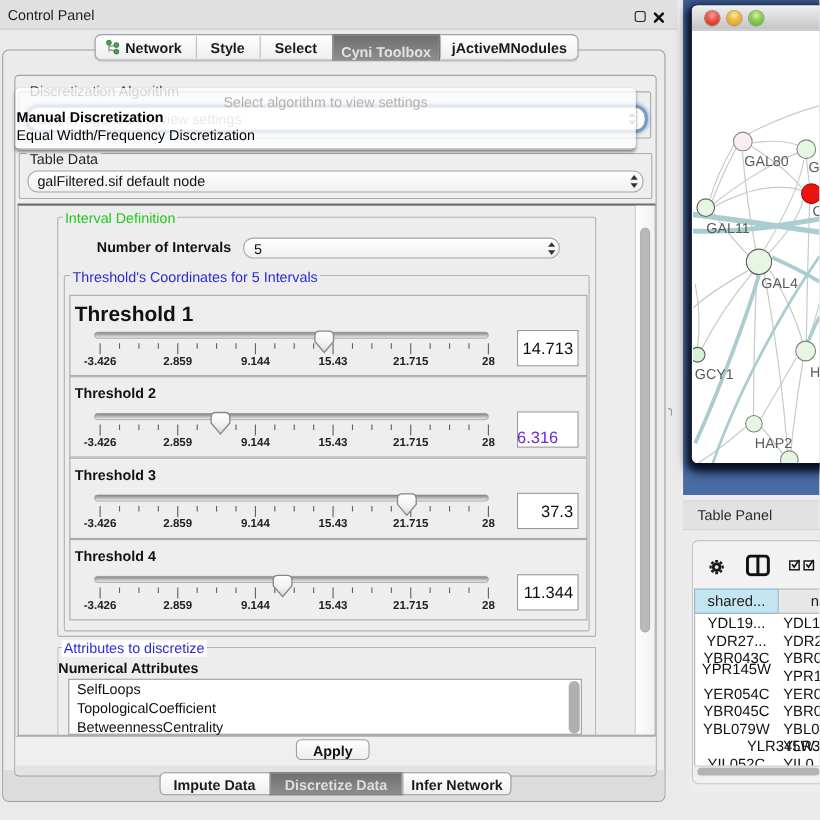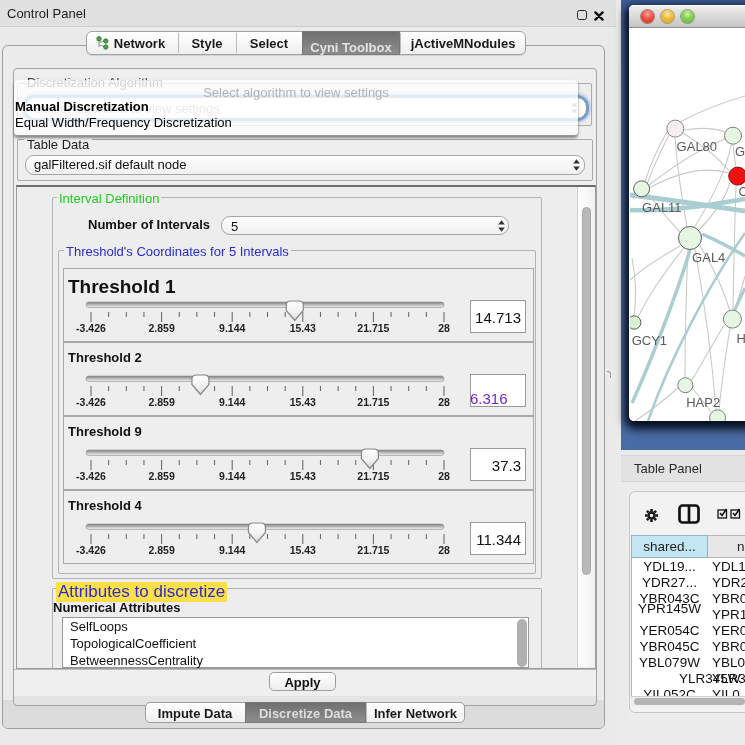--- a/index.html
+++ b/index.html
@@ -113,21 +113,21 @@
     <text x="239.8" y="63.5" font-size="10.5" font-weight="bold" fill="#222" text-anchor="middle">15.43</text>
     <text x="310.4" y="63.5" font-size="10.5" font-weight="bold" fill="#222" text-anchor="middle">21.715</text>
     <text x="381.0" y="63.5" font-size="10.5" font-weight="bold" fill="#222" text-anchor="middle">28</text>
     <g transform="translate(127.93,32)">
       <path d="M1,5.5 Q1,1 5.5,1 L13.5,1 Q18,1 18,5.5 L18,10.5 L9.5,20.5 L1,10.5 Z" fill="url(#th342)" stroke="#878787" stroke-width="1.2"></path>
     </g>
   </svg>
 <div class="abs" style="left:470px;top:374px;width:56px;height:33px;background:#fff;border:1px solid #9a9a9a;"></div>
 <div class="t" style="left:470px;top:390px;width:51px;text-align:left;font-size:15px;color:#6d28d9;">6.316</div>
 <div class="abs" style="left:63px;top:416px;width:471px;height:74px;background:#eeeeee;border:1px solid #a8a8a8;"></div>
-<div class="t" style="left:68px;top:424px;font-size:13px;font-weight:bold;color:#111;">Threshold 9</div>
+<div class="t" style="left:68px;top:424px;font-size:13px;font-weight:bold;color:#111;">Threshold 3</div>
 <svg class="abs" style="position:absolute;left:63px;top:416px;" width="471" height="74" viewBox="0 0 471 74">
     <defs>
       <linearGradient id="trk416" x1="0" y1="0" x2="0" y2="1">
         <stop offset="0" stop-color="#7f7f7f"></stop>
         <stop offset="0.45" stop-color="#b5b5b5"></stop>
         <stop offset="0.8" stop-color="#dcdcdc"></stop>
         <stop offset="1" stop-color="#efefef"></stop>
       </linearGradient>
       <linearGradient id="th416" x1="0" y1="0" x2="0" y2="1">
         <stop offset="0" stop-color="#ffffff"></stop>
@@ -174,21 +174,21 @@
     <text x="310.4" y="63.5" font-size="10.5" font-weight="bold" fill="#222" text-anchor="middle">21.715</text>
     <text x="381.0" y="63.5" font-size="10.5" font-weight="bold" fill="#222" text-anchor="middle">28</text>
     <g transform="translate(184.41,32)">
       <path d="M1,5.5 Q1,1 5.5,1 L13.5,1 Q18,1 18,5.5 L18,10.5 L9.5,20.5 L1,10.5 Z" fill="url(#th490)" stroke="#878787" stroke-width="1.2"></path>
     </g>
   </svg>
 <div class="abs" style="left:470px;top:522px;width:56px;height:33px;background:#fff;border:1px solid #9a9a9a;"></div>
 <div class="t" style="left:470px;top:531px;width:51px;text-align:right;font-size:15px;color:#111;">11.344</div>
 
 <div class="abs" style="left:52px;top:588px;width:490px;height:81px;border:1px solid #b2b2b2;border-bottom:none;border-radius:2px 2px 0 0;"></div>
-<div class="t" style="left:56px;top:582px;font-size:17px;color:#2b2bd4;background:#fde047;padding:0 2px;">Attributes to discretize</div>
+<div class="t" style="left:56px;top:582px;font-size:13px;color:#2b2bd4;background:#ffffff;padding:0 2px;">Attributes to discretize</div>
 <div class="t" style="left:53px;top:600px;font-size:13px;font-weight:bold;color:#111;">Numerical Attributes</div>
 <div class="abs" style="left:62px;top:617px;width:467px;height:51px;background:#ffffff;border:1px solid #999;"></div>
 <div class="t" style="left:70px;top:619px;font-size:13px;color:#111;">SelfLoops</div>
 <div class="t" style="left:70px;top:636px;font-size:13px;color:#111;">TopologicalCoefficient</div>
 <div class="t" style="left:70px;top:653px;font-size:13px;color:#111;">BetweennessCentrality</div>
 <div class="abs" style="left:517px;top:618.5px;width:10px;height:48px;background:#b0b0b0;border-radius:5px;"></div>
 <div class="abs" style="left:14px;top:669px;width:582px;height:27px;background:#efefef;border-top:1px solid #bbb;"></div>
 <div class="abs" style="left:14px;top:696px;width:582px;height:10px;background:#e3e3e3;border-bottom:1px solid #a3a3a3;border-radius:0 0 4px 4px;"></div>
 <div class="abs" style="left:269px;top:672px;width:67px;height:19px;background:linear-gradient(#ffffff,#ededed);border:1px solid #9e9e9e;border-radius:5px;"></div>
 <div class="t" style="left:269px;top:675px;width:67px;text-align:center;font-size:13px;font-weight:bold;color:#111;">Apply</div>

